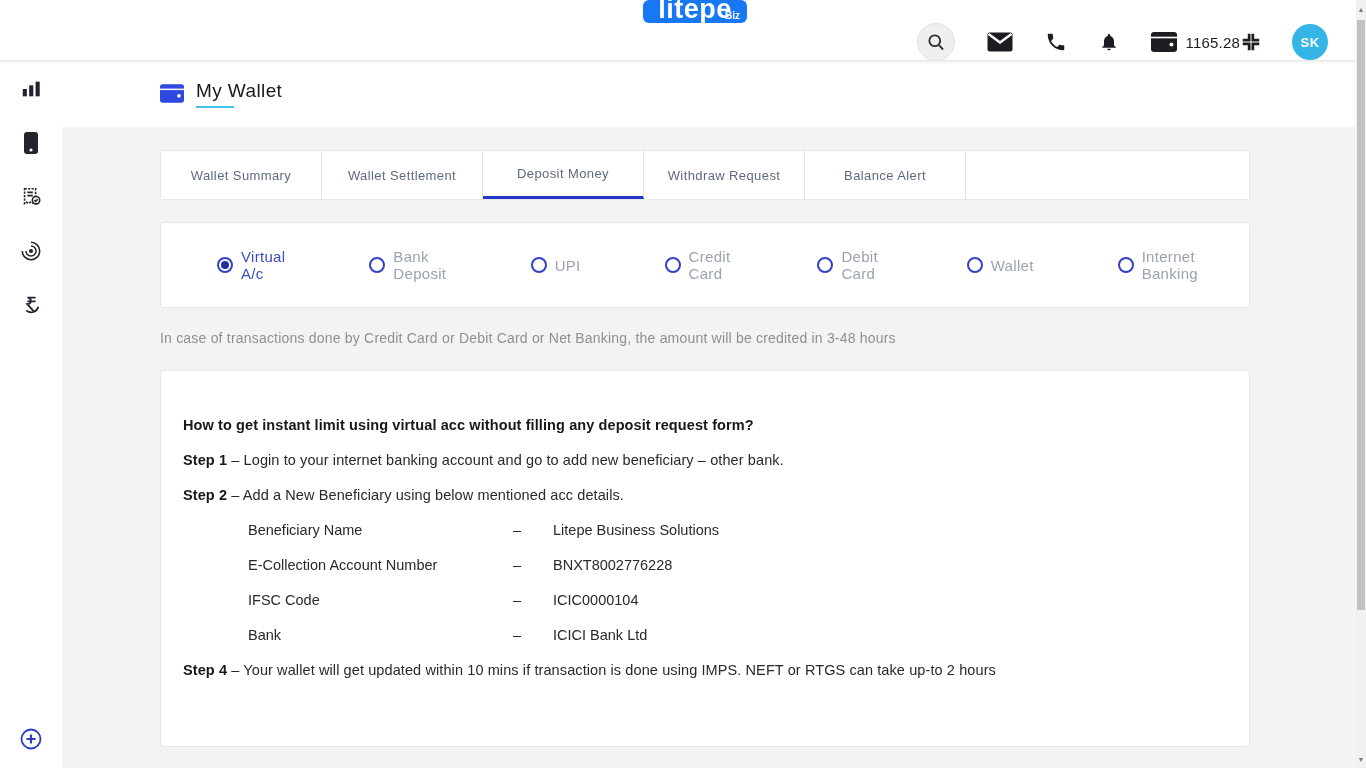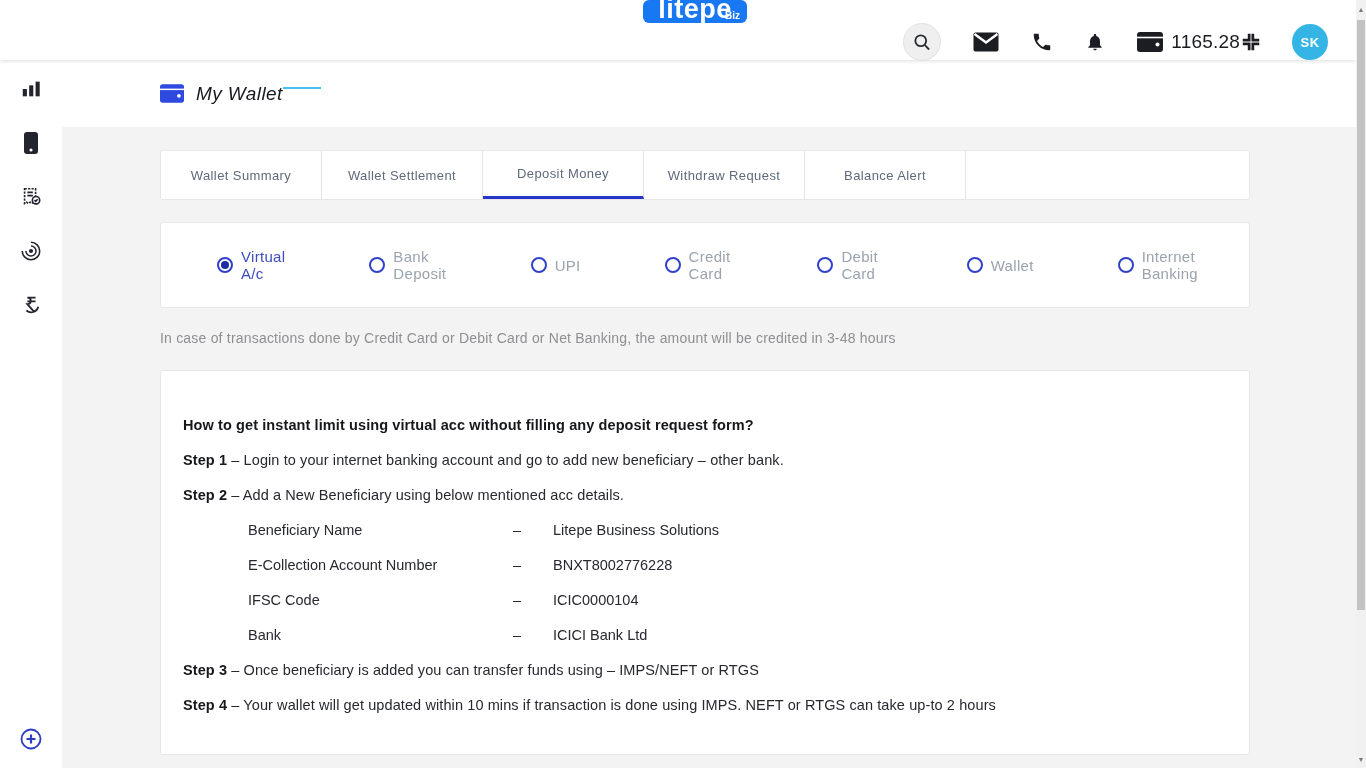--- a/index.html
+++ b/index.html
@@ -25,21 +25,21 @@
   }
   .logo .logo-main { font-size:27px; font-weight:700; letter-spacing:.5px; line-height:1; margin-top:-4px; }
   .logo .logo-sub { position:absolute; right:7px; bottom:2px; font-size:10px; font-weight:700; }
   .header-right { margin-left:auto; display:flex; align-items:center; margin-right:28px; }
   .hicon { display:flex; align-items:center; justify-content:center; cursor:pointer; color:#1b1d22; }
   .search-btn {
     width:38px; height:38px; border-radius:50%; background:#efefef; border:1px solid #e2e2e2;
   }
   .hicon + .hicon { margin-left:32px; }
   .wallet-group { display:flex; align-items:center; margin-left:32px; cursor:pointer; }
-  .wallet-balance { font-size:19px; color:#1b1d22; margin-left:8px; letter-spacing:.2px; }
+  .wallet-balance { font-size:15px; color:#1b1d22; margin-left:8px; letter-spacing:.2px; }
   .avatar {
     width:36px; height:36px; border-radius:50%; background:#35b5e5; color:#fff;
     font-size:13px; font-weight:700; display:flex; align-items:center; justify-content:center;
     margin-left:30px; cursor:pointer; letter-spacing:.5px;
   }
   
   .sidebar {
     position:absolute; top:60px; left:0; width:62px; height:708px; background:#ffffff;
     z-index:10; display:flex; flex-direction:column; align-items:center;
     padding-top:16px;
@@ -47,21 +47,21 @@
   .sicon { width:26px; height:26px; color:#22252e; margin-bottom:28px; cursor:pointer;
            display:flex; align-items:center; justify-content:center; }
   .sicon.add { margin-top:auto; margin-bottom:16px; color:#2b3cc5; }
   
   .title-strip {
     position:absolute; top:60px; left:62px; width:1294px; height:67px; background:#fff;
     box-shadow:0 2px 3px rgba(0,0,0,.08);
     display:flex; align-items:center; padding-left:98px;
   }
   .title-icon { color:#2d49e0; margin-right:12px; display:flex; }
-  .page-title-wrap { display:flex; flex-direction:row;font-style:italic; }
+  .page-title-wrap { display:flex; flex-direction:column; }
   .page-title { font-size:19px; font-weight:500; color:#181a20; letter-spacing:.4px; }
   .title-underline { width:38px; height:2px; background:#45c1f0; margin-top:4px; }
   
   .main {
     position:absolute; top:127px; left:62px; width:1294px; height:641px;
     background:#f3f3f4; padding:23px 0 0 98px;
   }
   .panel { width:1090px; background:#fff; border:1px solid #e7e7e9; }
   
   .tabbar { height:50px; display:flex; border-radius:2px;justify-content:center; }
@@ -302,24 +302,20 @@
         <span class="acct-sep">–</span>
         <span class="acct-value">ICIC0000104</span>
       </div>
       <div class="acct-row">
         <span class="acct-label">Bank</span>
         <span class="acct-sep">–</span>
         <span class="acct-value">ICICI Bank Ltd</span>
       </div>
     </div>
     <p>
-      <span class="step-label">Step 3</span>
-      <span>– Once beneficiary is added you can transfer funds using – IMPS/NEFT or RTGS</span>
-    </p>
-    <p>
       <span class="step-label">Step 4</span>
       <span>– Your wallet will get updated within 10 mins if transaction is done using IMPS. NEFT or RTGS can take up-to 2 hours</span>
     </p>
   </div>
 </div>
 
 <div class="scrollbar">
   <div class="scroll-arrow up">▲</div>
   <div class="scroll-thumb"></div>
   <div class="scroll-arrow down">▼</div>

